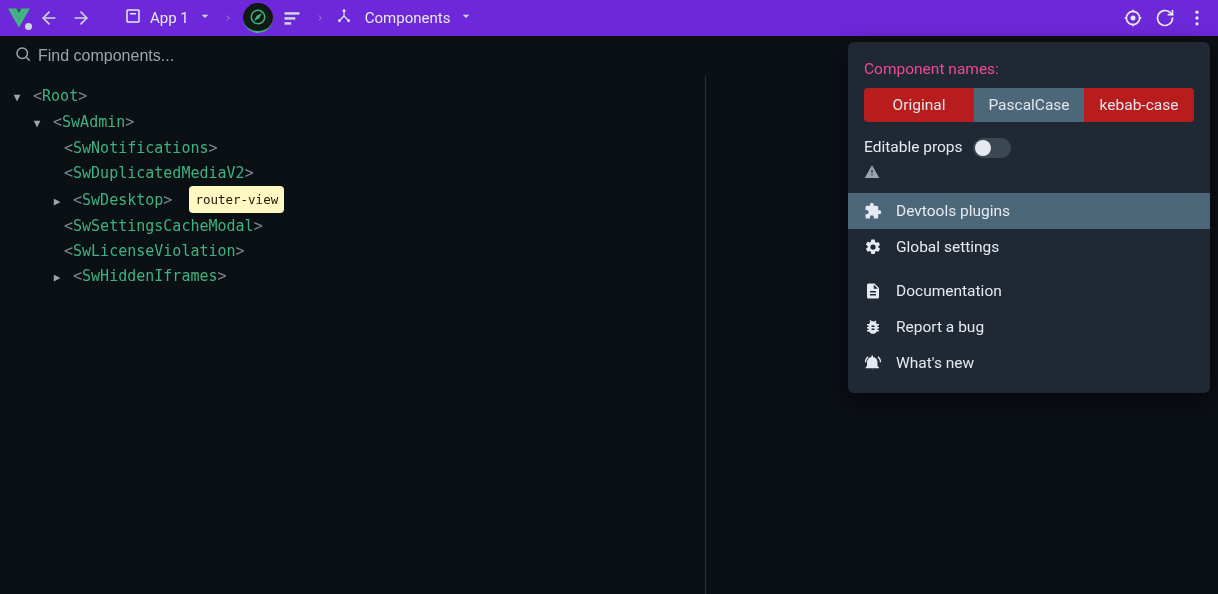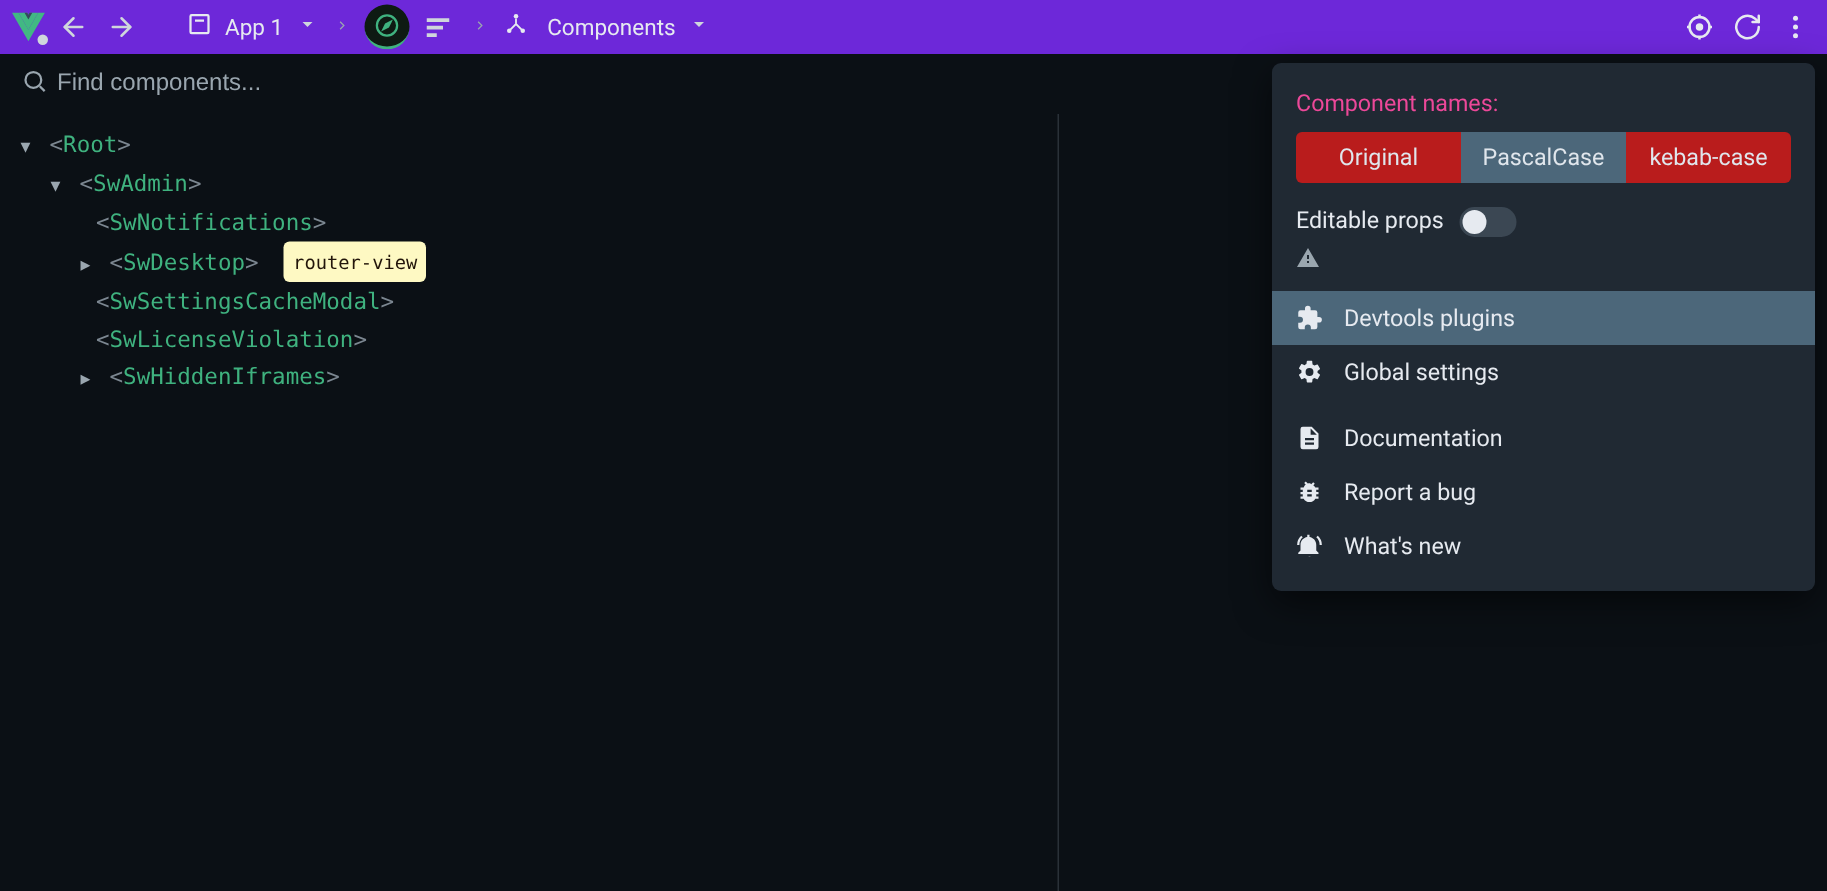--- a/index.html
+++ b/index.html
@@ -310,20 +310,23 @@
 
     <div class="node" style="padding-left:20px">
       <span class="toggle">▼</span>
       <span class="brk">&lt;</span><span class="cname">SwAdmin</span><span class="brk">&gt;</span>
     </div>
 
     <div class="node" style="padding-left:54px">
       <span class="brk">&lt;</span><span class="cname">SwNotifications</span><span class="brk">&gt;</span>
     </div>
 
+    <div class="node" style="padding-left:54px">
+      <span class="brk">&lt;</span><span class="cname">SwDuplicatedMediaV2</span><span class="brk">&gt;</span>
+    </div>
 
     <div class="node" style="padding-left:40px">
       <span class="toggle">▶</span>
       <span class="brk">&lt;</span><span class="cname">SwDesktop</span><span class="brk">&gt;</span>
       <span class="router-pill">router-view</span>
     </div>
 
     <div class="node" style="padding-left:54px">
       <span class="brk">&lt;</span><span class="cname">SwSettingsCacheModal</span><span class="brk">&gt;</span>
     </div>

